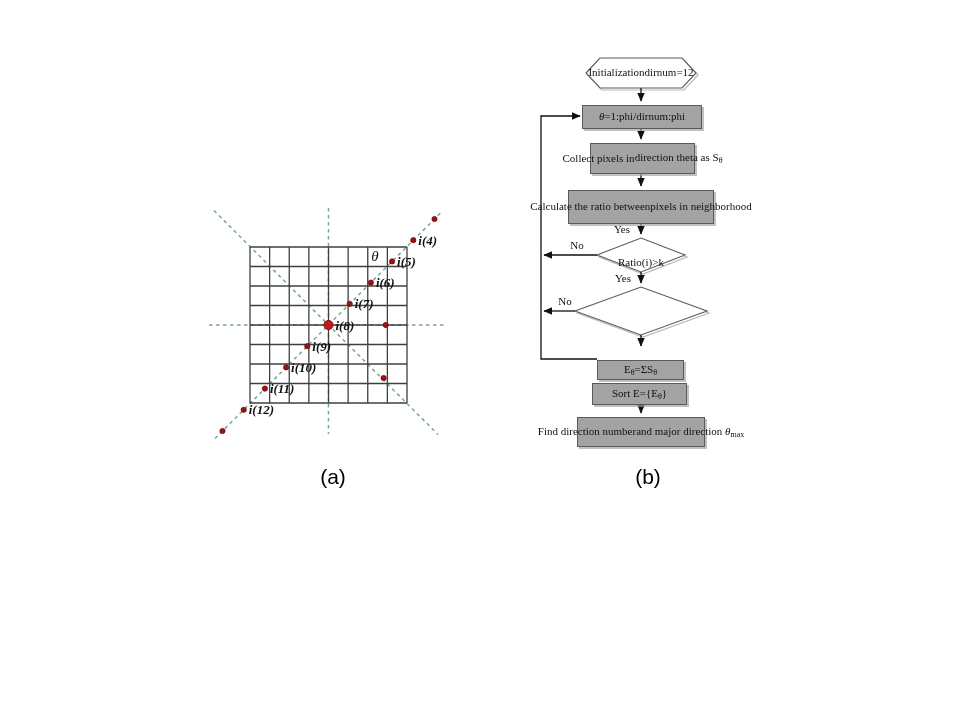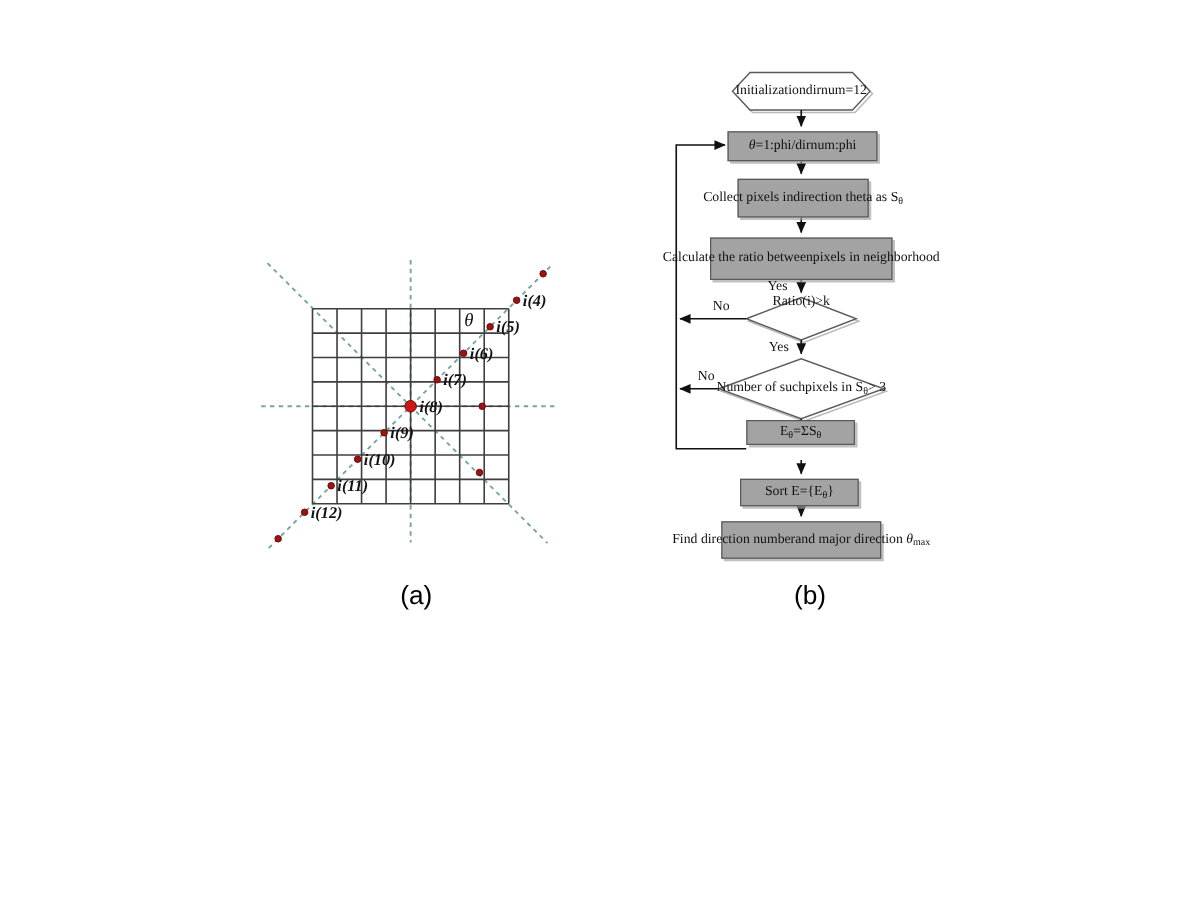--- a/index.html
+++ b/index.html
@@ -131,28 +131,24 @@
       <div class="fl-line"><span class="it">θ</span><span>=1:phi/dirnum:phi</span></div>
     </div>
   <div class="node rectnode" style="left:48px;top:150px;width:144px;height:32px;">
       <div class="fl-line"><span>Calculate the ratio between</span></div>
       <div class="fl-line"><span>pixels in neighborhood</span></div>
     </div>
   <div class="node rectnode" style="left:70px;top:103px;width:103px;height:29px;">
       <div class="fl-line"><span>Collect pixels in</span></div>
       <div class="fl-line"><span>direction theta as S</span><span class="sub">θ</span></div>
     </div>
-  <div class="node shapelabel" style="left:77px;top:191px;width:88px;height:22px;">
+  <div class="node shapelabel" style="left:77px;top:212px;width:88px;height:22px;">
       <div class="fl-line"><span>Ratio(i)&gt;k</span></div>
     </div>
-  <div class="node shapelabel" style="left:55px;top:258px;width:132px;height:26px;">
-      <div class="fl-line"><span>Number of such</span></div>
-      <div class="fl-line"><span>pixels in S</span><span class="sub">θ</span><span>&gt; 3</span></div>
-    </div>
-  <div class="node rectnode" style="left:77px;top:296px;width:85px;height:18px;">
+  <div class="node rectnode" style="left:77px;top:320px;width:85px;height:18px;">
       <div class="fl-line"><span>E</span><span class="sub">θ</span><span>=ΣS</span><span class="sub">θ</span></div>
     </div>
   <div class="node rectnode" style="left:72px;top:343px;width:93px;height:20px;justify-content:center;">
       <div class="fl-line"><span>Sort E={E</span><span class="sub">θ</span><span>}</span></div>
     </div>
   <div class="node rectnode" style="left:57px;top:377px;width:126px;height:28px;">
       <div class="fl-line"><span>Find direction number</span></div>
       <div class="fl-line"><span>and major direction </span><span class="it">θ</span><span class="sub">max</span></div>
     </div>
 

